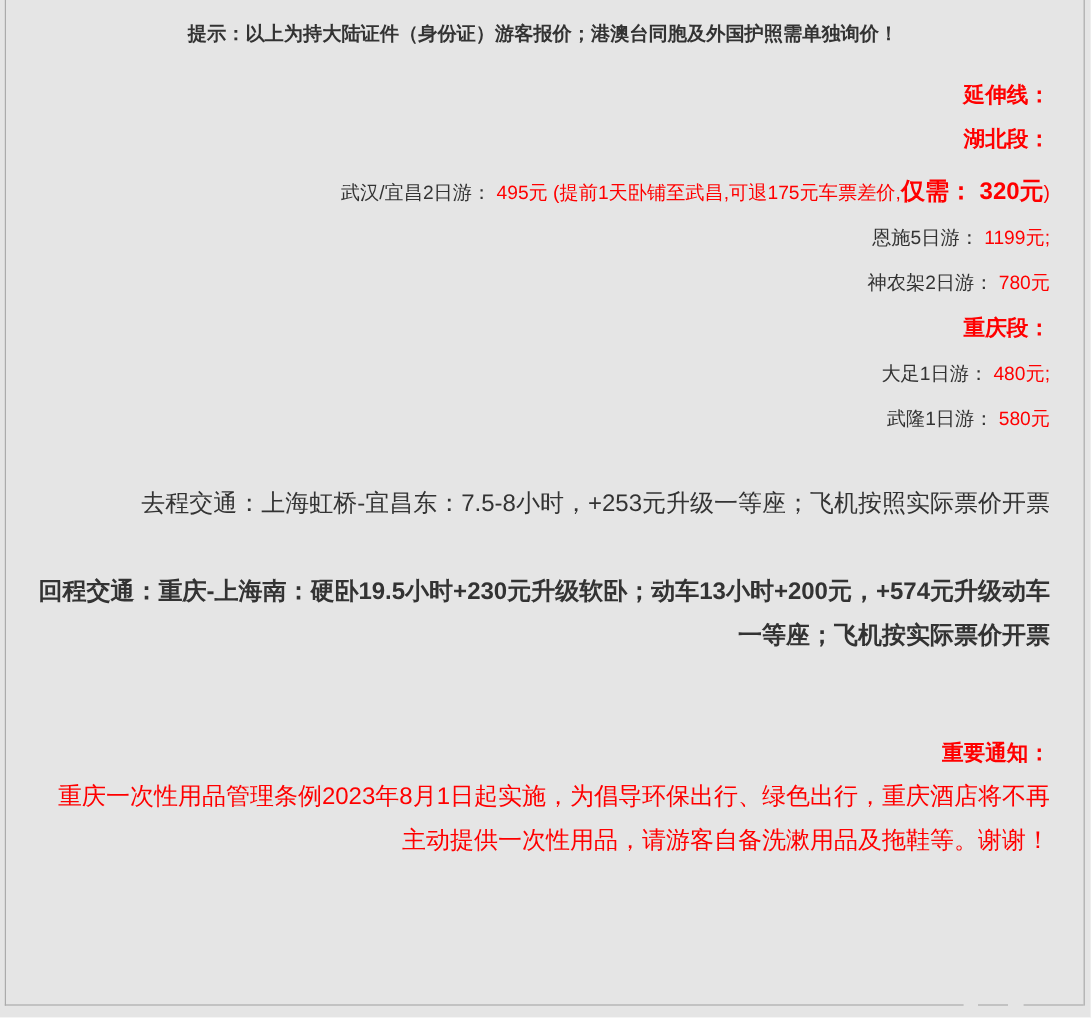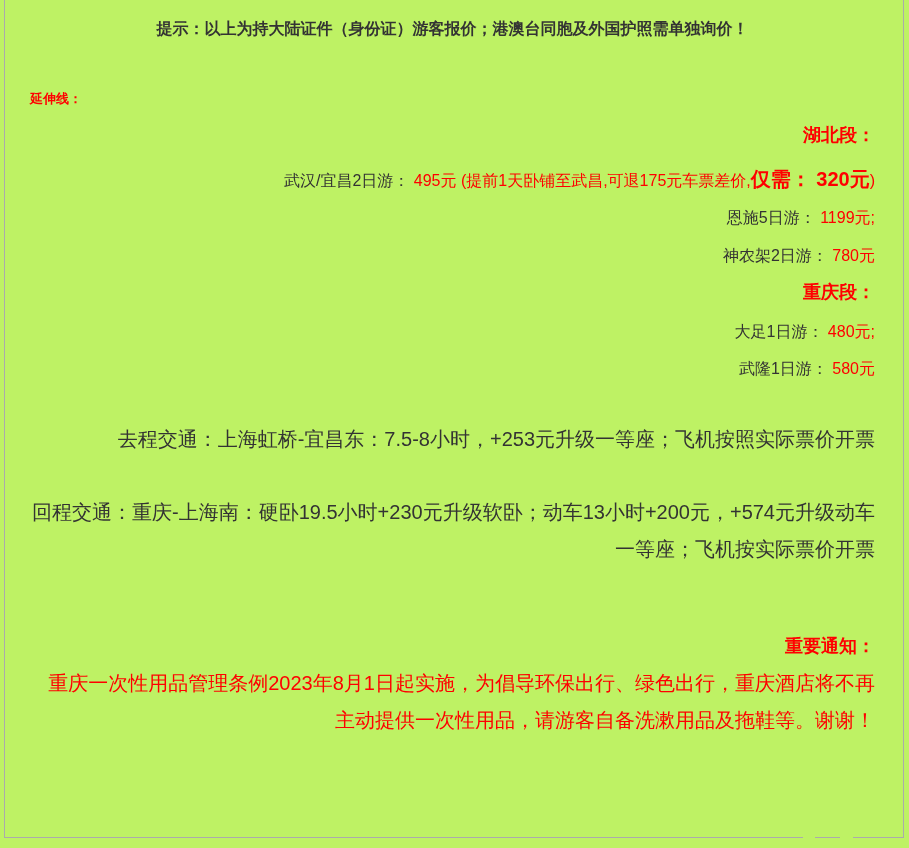--- a/index.html
+++ b/index.html
@@ -1,20 +1,20 @@
 <!DOCTYPE html>
 <html><head>
 <meta charset="utf-8">
 <style>
   html, body { margin: 0; padding: 0; background: #ffffff; }
   .page {
     position: relative;
     width: 909px;
     height: 848px;
-    background: #bef264;
+    background: #e5e5e5;
     font-family: "Liberation Sans", "DejaVu Sans", sans-serif;
     color: #333333;
     overflow: hidden;
   }
   
   .border-v { position: absolute; top: 0; width: 1px; height: 838px; background: #ababab; }
   .border-left  { left: 4px; }
   .border-right { left: 903px; }
   .border-b { position: absolute; top: 837px; height: 1px; background: #ababab; }
   .border-b.seg1 { left: 4px;   width: 799px; }
@@ -26,44 +26,44 @@
   p, h3 { margin: 0; text-align: right; }
 
   .top-notice {
     text-align: center;
     font-weight: bold;
     font-size: 16px;
     line-height: 37px;
     color: #333333;
   }
   .ext-title {
-    margin-top: 33px;
-    text-align: left;
+    margin-top: 14px;
+    text-align: right;
     color: #ff0000;
     font-weight: bold;
-    font-size: 13px;
+    font-size: 18px;
     line-height: 37px;
   }
   .section-title {
     color: #ff0000;
     font-weight: bold;
     font-size: 18px;
     line-height: 37px;
   }
   .tour-line {
     font-size: 16px;
     line-height: 37px;
     color: #333333;
   }
   .m7  { margin-top: 7px; }
   .m1  { margin-top: 1px; }
   .m2  { margin-top: 2px; }
   .m33 { margin-top: 33px; }
   .m34 { margin-top: 34px; }
-  .m36 { margin-top: 36px; }
+  .m36 { margin-top: 36px; font-weight: bold; }
   .m38 { margin-top: 60px; }
 
   .price { color: #ff0000; }
   .price-strong {
     color: #ff0000;
     font-weight: bold;
     font-size: 20px;
   }
   .info-line {
     font-size: 20px;

